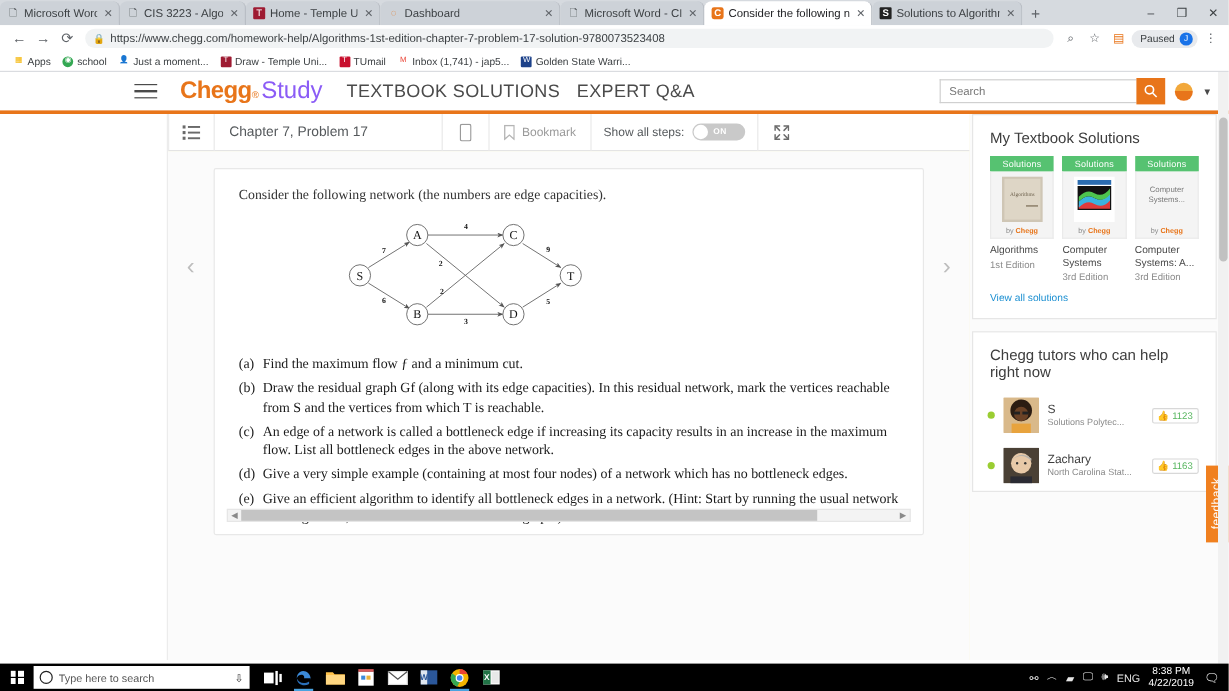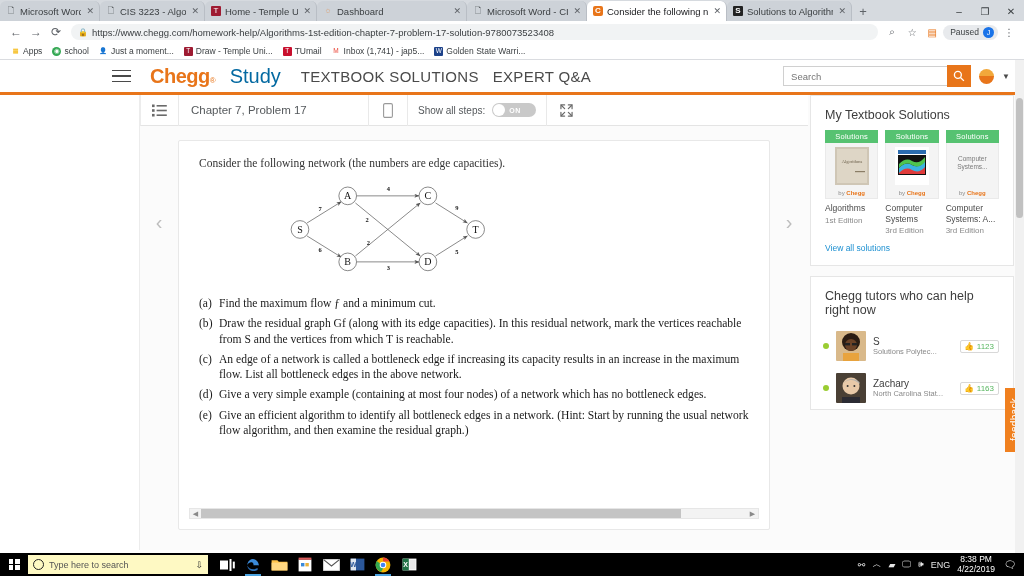--- a/index.html
+++ b/index.html
@@ -106,21 +106,21 @@
     position: relative; height: 35px; background: #fff;
     display: flex; align-items: center; padding: 0 14px;
     border-bottom: 3px solid #e8751a;
   }
   .hamburger { width: 24px; height: 22px; display:flex; flex-direction:column;
     justify-content:center; gap:4px; margin-left: 98px; }
   .hamburger span { display:block; height:1.6px; background:#4a4a4a; width:19px; }
   .logo { margin-left: 14px; display: flex; align-items: baseline; }
   .logo-chegg { font-size: 20px; font-weight: bold; color: #e8751a; letter-spacing: -0.5px; }
   .logo-reg { font-size: 8px; color:#e8751a; }
-  .logo-study { font-size: 20px; color: #0369a1; margin-left: 14px; }
+  .logo-study { font-size: 20px; color: #8b5cf6; margin-left: 2px; }
   .hdr-nav { display: flex; gap: 14px; margin-left: 20px; }
   .hdr-nav a { font-size: 15px; color: #4a4a4a; letter-spacing: 0.3px; text-decoration: none; }
   .hdr-right { margin-left: auto; display: flex; align-items: center; gap: 8px; }
   .search-wrap { display: flex; align-items: center; }
   .search-box {
     width: 164px; height: 20px; border: 1px solid #d0d0d0; border-right: none;
     padding: 0 7px; font-size: 9.5px; color: #888;
     font-family: "Liberation Sans", sans-serif; outline: none;
   }
   .search-btn {
@@ -161,21 +161,21 @@
   .toggle .lbl { font-size: 7px; color: #fff; font-weight: bold; margin-left: 4px; letter-spacing:.5px; }
   .pt-expand { padding: 0 13px; border-right: none; }
 
   
   .prob-area { position: relative; display: flex; background: #fbfbfb; height: 424px; }
   .arrow-col { width: 38px; display: flex; align-items: flex-start; justify-content: center;
                padding-top: 85px; }
   .arrow-col .chev { font-size: 20px; color: #bdbdbd; font-weight: 300; }
   .prob-card {
     flex: 1; margin: 14px 0 0 0; background: #fff;
-    border: 1px solid #e8e8e8; border-radius: 2px; height: 390px;
+    border: 1px solid #e8e8e8; border-radius: 2px; height: 306px;
     position: relative; overflow: hidden;
   }
   .prob-inner { padding: 16px 20px 0 20px; }
   .prob-lead { font-size: 11.5px; color: #333; font-family: "Liberation Serif", serif; }
 
   .graph-wrap { margin: 8px 0 4px 0; }
 
   .prob-list { font-family: "Liberation Serif", serif; font-size: 11.6px; color: #1a1a1a; line-height: 1.32; }
   .prob-item { display: flex; margin-bottom: 5px; }
   .pi-label { width: 20px; flex: 0 0 20px; }
@@ -253,21 +253,21 @@
   
   .taskbar {
     position: absolute; left: 0; bottom: 0; width: 1024px; height: 23px;
     background: #000000; display: flex; align-items: center;
   }
   .start-btn { width: 28px; height: 23px; display: flex; align-items: center; justify-content: center; }
   .win-logo { width: 11px; height: 11px; display:grid; grid-template-columns:1fr 1fr;
               grid-template-rows:1fr 1fr; gap:1.4px; }
   .win-logo i { background: #fff; display:block; }
   .tb-search {
-    width: 180px; height: 19px; background: #fef9c3; display: flex; align-items: center;
+    width: 180px; height: 19px; background: #ffffff; display: flex; align-items: center;
     padding: 0 5px; gap: 5px; margin-right: 2px;
   }
   .tb-search .circ { width: 11px; height: 11px; border: 1.4px solid #222; border-radius: 50%; }
   .tb-search span { font-size: 9px; color: #555; flex:1; }
   .tb-search .mic { font-size: 9px; color: #333; }
   .tb-apps { display: flex; align-items: center; gap: 0px; margin-left: 4px; }
   .tb-app { width: 26px; height: 23px; display: flex; align-items: center; justify-content: center; position: relative;}
   .tb-app.open::after { content:''; position:absolute; bottom:0; left:5px; right:5px; height:2px; background:#4aa3e0;}
   .tray { margin-left: auto; display: flex; align-items: center; gap: 7px; padding-right: 6px; }
   .tray-ico { font-size: 9px; color: #e6e6e6; }
@@ -423,20 +423,26 @@
                 <rect x="0" y="9.9" width="2.6" height="2.6"></rect>
                   <rect x="4.6" y="10.4" width="10.2" height="1.6"></rect>
               </g>
             </svg>
           </div>
           <div class="pt-cell pt-title">Chapter 7, Problem 17</div>
           <div class="pt-cell pt-device">
             <svg width="10" height="15" viewBox="0 0 10 15">
               <rect x="0.6" y="0.6" width="8.8" height="13.8" rx="1.4" fill="none" stroke="#9a9a9a" stroke-width="1.1"></rect>
             </svg>
+          </div>
+          <div class="pt-cell pt-bookmark">
+            <svg width="9" height="13" viewBox="0 0 9 13">
+              <path d="M0.6 0.6 H8.4 V12 L4.5 8.6 L0.6 12 Z" fill="none" stroke="#b5b5b5" stroke-width="1.1"></path>
+            </svg>
+            <span>Bookmark</span>
           </div>
           <div class="pt-cell pt-steps">
             <span>Show all steps:</span>
             <div class="toggle">
               <div class="knob"></div>
               <div class="lbl">ON</div>
             </div>
           </div>
           <div class="pt-cell pt-expand">
             <svg width="13" height="13" viewBox="0 0 14 14">

